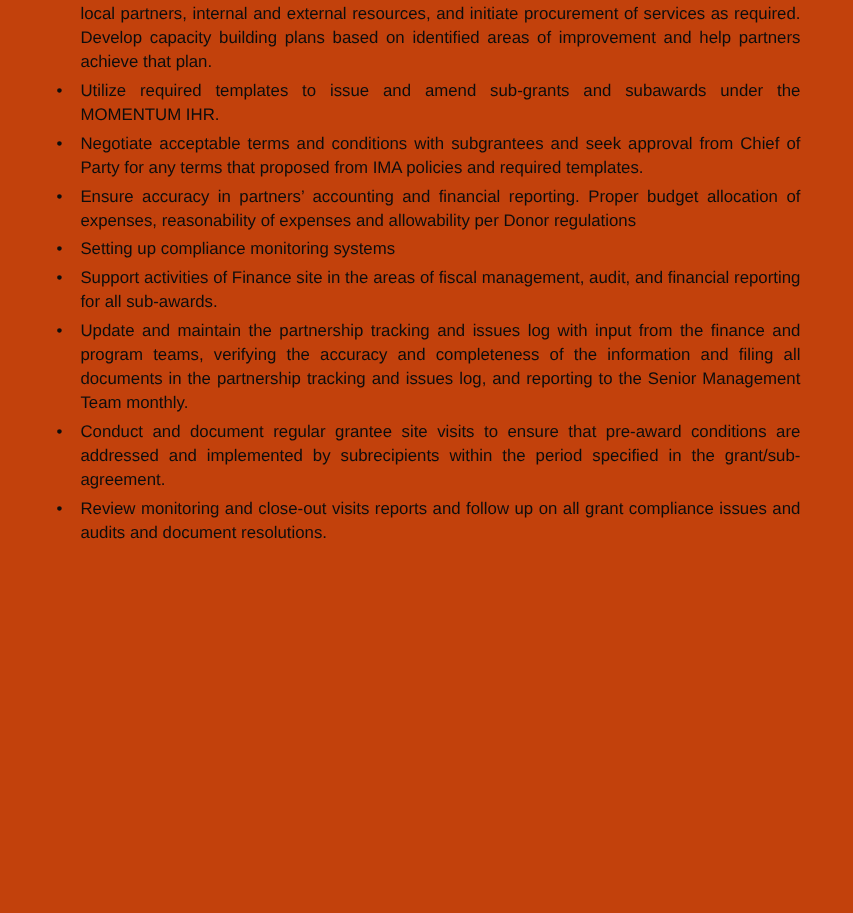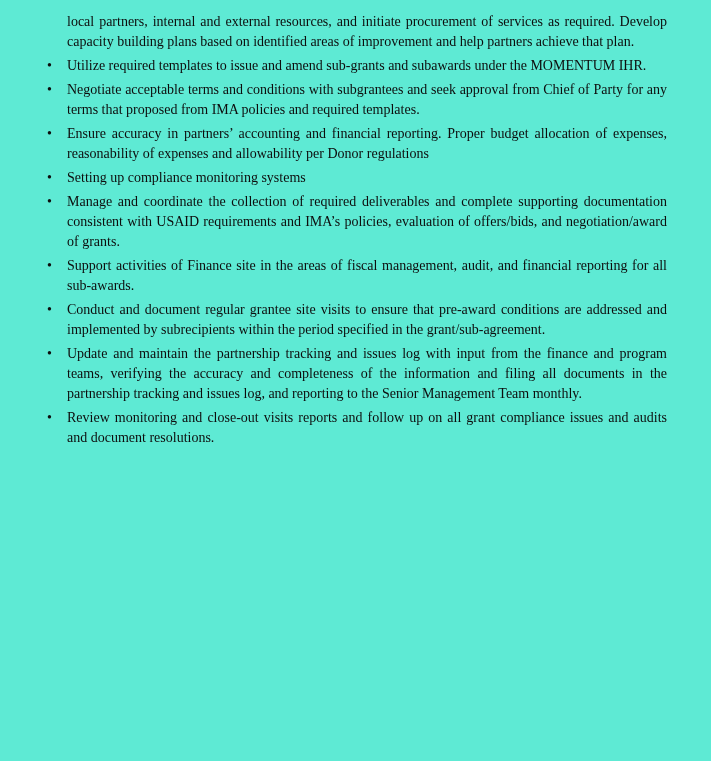--- a/index.html
+++ b/index.html
@@ -4,28 +4,28 @@
 <style>
   html, body {
     margin: 0;
     padding: 0;
     background: #ffffff;
   }
   .page {
     position: relative;
     width: 711px;
     height: 761px;
-    background: #5eead4;
+    background: #c2410c;
     overflow: hidden;
-    font-family: Liberation Serif, serif;
+    font-family: Liberation Sans, sans-serif;
     font-size: 14px;
     line-height: 20px;
     color: #0d0d0d;
     box-sizing: border-box;
-    padding-top: 12px;
+    padding-top: 1px;
   }
   .para {
     margin: 0 0 4px 67px;
     width: 600px;
     text-align: justify;
   }
   ul.bullets {
     list-style: none;
     margin: 0 0 0 67px;
     padding: 0;
@@ -48,19 +48,18 @@
 </head>
 <body>
 
 <div class="page">
   <p class="para">local partners, internal and external resources, and initiate procurement of services as required. Develop capacity building plans based on identified areas of improvement and help partners achieve that plan.</p>
   <ul class="bullets">
       <li>Utilize required templates to issue and amend sub-grants and subawards under the MOMENTUM IHR.</li>
       <li>Negotiate acceptable terms and conditions with subgrantees and seek approval from Chief of Party for any terms that proposed from IMA policies and required templates.</li>
       <li>Ensure accuracy in partners’ accounting and financial reporting. Proper budget allocation of expenses, reasonability of expenses and allowability per Donor regulations</li>
       <li>Setting up compliance monitoring systems</li>
-      <li>Manage and coordinate the collection of required deliverables and complete supporting documentation consistent with USAID requirements and IMA’s policies, evaluation of offers/bids, and negotiation/award of grants.</li>
       <li>Support activities of Finance site in the areas of fiscal management, audit, and financial reporting for all sub-awards.</li>
+      <li>Update and maintain the partnership tracking and issues log with input from the finance and program teams, verifying the accuracy and completeness of the information and filing all documents in the partnership tracking and issues log, and reporting to the Senior Management Team monthly.</li>
       <li>Conduct and document regular grantee site visits to ensure that pre-award conditions are addressed and implemented by subrecipients within the period specified in the grant/sub-agreement.</li>
-      <li>Update and maintain the partnership tracking and issues log with input from the finance and program teams, verifying the accuracy and completeness of the information and filing all documents in the partnership tracking and issues log, and reporting to the Senior Management Team monthly.</li>
       <li>Review monitoring and close-out visits reports and follow up on all grant compliance issues and audits and document resolutions.</li>
     </ul>
 </div>
 
 </body></html>

